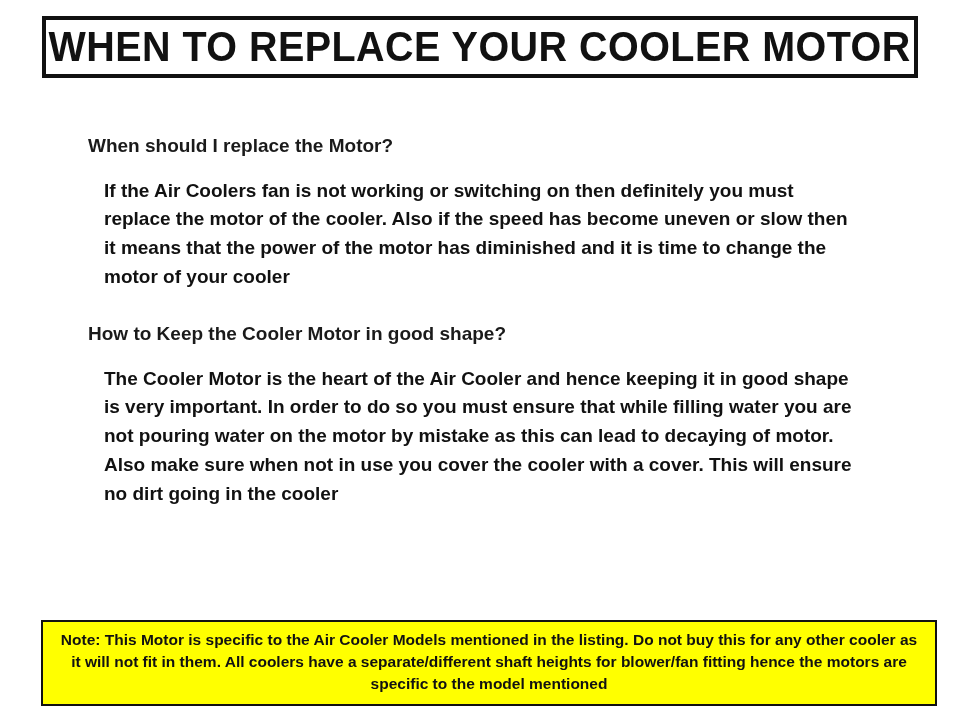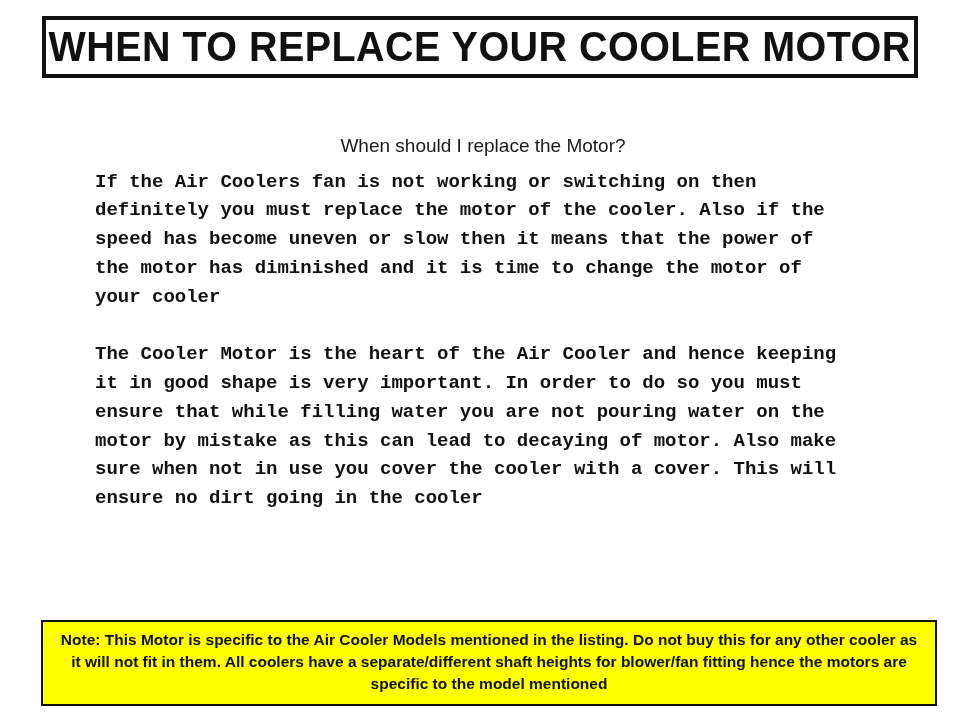--- a/index.html
+++ b/index.html
@@ -58,34 +58,32 @@
   }
 
   .qa-block {
     margin-bottom: 28px;
   }
   .qa-block:last-child {
     margin-bottom: 0;
   }
   .question {
     font-size: 19px;
-    font-weight: 400;
+    font-weight: 700;
     color: #1a1a1a;
     line-height: 1.5;
     margin: 0 0 4px 0;
-    text-align: center;
   }
   .answer {
     font-size: 19px;
     font-weight: 700;
     color: #111111;
     line-height: 1.52;
-    margin: 7px;
+    margin: 16px;
     max-width: 760px;
-    font-family: Liberation Mono, monospace;
   }
 
   
   .note-banner {
     position: absolute;
     left: 41px;
     top: 620px;
     width: 896px;
     background: #ffff00;
     border: 2px solid #111111;
@@ -111,20 +109,21 @@
   </div>
 
   <div class="content">
 
     <div class="qa-block">
       <p class="question">When should I replace the Motor?</p>
       <p class="answer">If the Air Coolers fan is not working or switching on then definitely you must replace the motor of the cooler. Also if the speed has become uneven or slow then it means that the power of the motor has diminished and it is time to change the motor of your cooler</p>
     </div>
 
     <div class="qa-block">
+      <p class="question">How to Keep the Cooler Motor in good shape?</p>
       <p class="answer">The Cooler Motor is the heart of the Air Cooler and hence keeping it in good shape is very important. In order to do so you must ensure that while filling water you are not pouring water on the motor by mistake as this can lead to decaying of motor. Also make sure when not in use you cover the cooler with a cover. This will ensure no dirt going in the cooler</p>
     </div>
 
   </div>
 
   <div class="note-banner">
     <p class="note-text">Note: This Motor is specific to the Air Cooler Models mentioned in the listing. Do not buy this for any other cooler as it will not fit in them. All coolers have a separate/different shaft heights for blower/fan fitting hence the motors are specific to the model mentioned</p>
   </div>
 
 </div>

